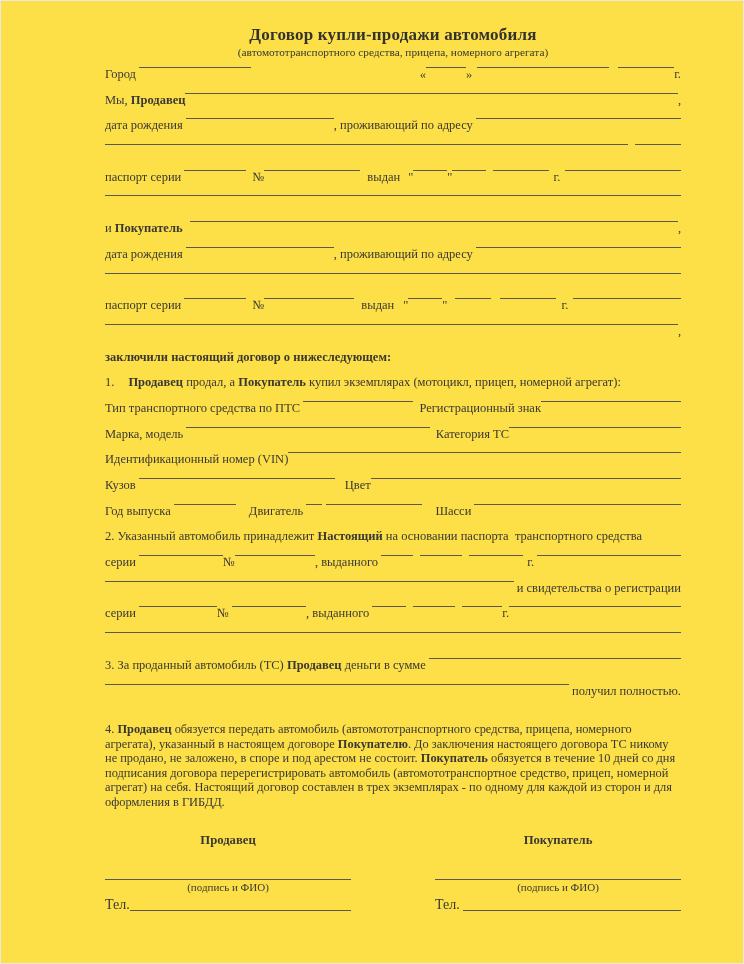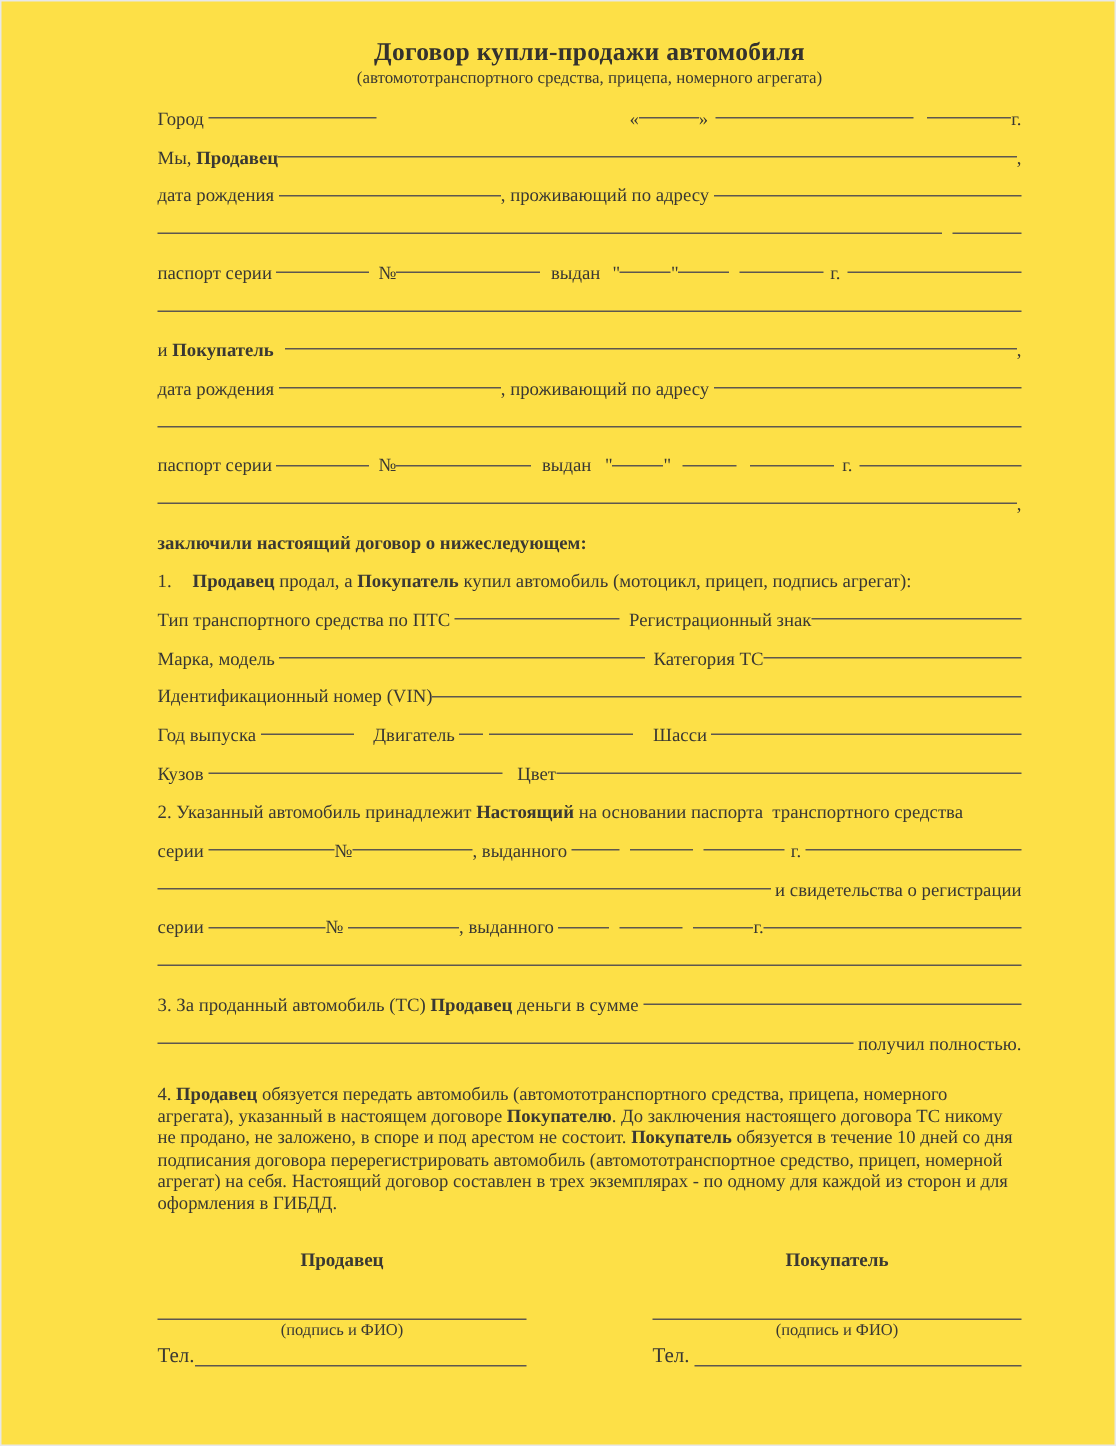--- a/index.html
+++ b/index.html
@@ -17,21 +17,21 @@
   .doc-title {
     margin:0; text-align:center;
     font-size:17px; font-weight:bold; color:#34322e;
     letter-spacing:0.2px;
   }
   .doc-subtitle {
     margin:1px 0 9px 0; text-align:center;
     font-size:11.3px; color:#3a3833;
   }
   .frow {
-    display:flex; align-items:center;
+    display:flex; align-items:flex-start;
     height:25.7px;
     font-size:12.5px; line-height:1.25;
   }
   .tx { white-space:pre; }
   .bold { font-weight:bold; }
   .blank {
     display:inline-block; height:0;
     border-bottom:1px solid #5d574f;
     margin-bottom:2px;
     flex:0 0 auto;
@@ -159,60 +159,60 @@
       </div>
       <div class="frow">
         <span class="tx bold">заключили настоящий договор о нижеследующем:</span>
       </div>
       <div class="frow">
         <span class="tx">1.</span>
         <span class="gapper" style="width: 14px;"></span>
         <span class="tx bold">Продавец</span>
         <span class="tx"> продал, а </span>
         <span class="tx bold">Покупатель</span>
-        <span class="tx"> купил автомобиль (мотоцикл, прицеп, подпись агрегат):</span>
+        <span class="tx"> купил экземплярах (мотоцикл, прицеп, номерной агрегат):</span>
       </div>
       <div class="frow">
         <span class="tx">Тип транспортного средства по ПТС </span>
         <span class="blank flex"></span>
         <span class="gapper" style="width: 6px;"></span>
         <span class="tx">Регистрационный знак</span>
         <span class="blank" style="width: 140px;"></span>
       </div>
       <div class="frow">
         <span class="tx">Марка, модель </span>
         <span class="blank flex"></span>
         <span class="gapper" style="width: 6px;"></span>
         <span class="tx">Категория ТС</span>
         <span class="blank" style="width: 172px;"></span>
       </div>
       <div class="frow">
         <span class="tx">Идентификационный номер (VIN)</span>
+        <span class="blank flex"></span>
+      </div>
+      <div class="frow">
+        <span class="tx">Кузов </span>
+        <span class="blank" style="width: 196px;"></span>
+        <span class="gapper" style="width: 10px;"></span>
+        <span class="tx">Цвет</span>
         <span class="blank flex"></span>
       </div>
       <div class="frow">
         <span class="tx">Год выпуска </span>
         <span class="blank" style="width: 62px;"></span>
         <span class="gapper" style="width: 13px;"></span>
         <span class="tx">Двигатель </span>
         <span class="blank" style="width: 16px;"></span>
         <span class="gapper" style="width: 4px;"></span>
         <span class="blank" style="width: 96px;"></span>
         <span class="gapper" style="width: 13px;"></span>
         <span class="tx">Шасси </span>
         <span class="blank flex"></span>
       </div>
       <div class="frow">
-        <span class="tx">Кузов </span>
-        <span class="blank" style="width: 196px;"></span>
-        <span class="gapper" style="width: 10px;"></span>
-        <span class="tx">Цвет</span>
-        <span class="blank flex"></span>
-      </div>
-      <div class="frow">
         <span class="tx">2. Указанный автомобиль принадлежит </span>
         <span class="tx bold">Настоящий</span>
         <span class="tx"> на основании паспорта  транспортного средства</span>
       </div>
       <div class="frow">
         <span class="tx">серии </span>
         <span class="blank" style="width: 84px;"></span>
         <span class="tx">№</span>
         <span class="blank" style="width: 80px;"></span>
         <span class="tx">, выданного </span>

